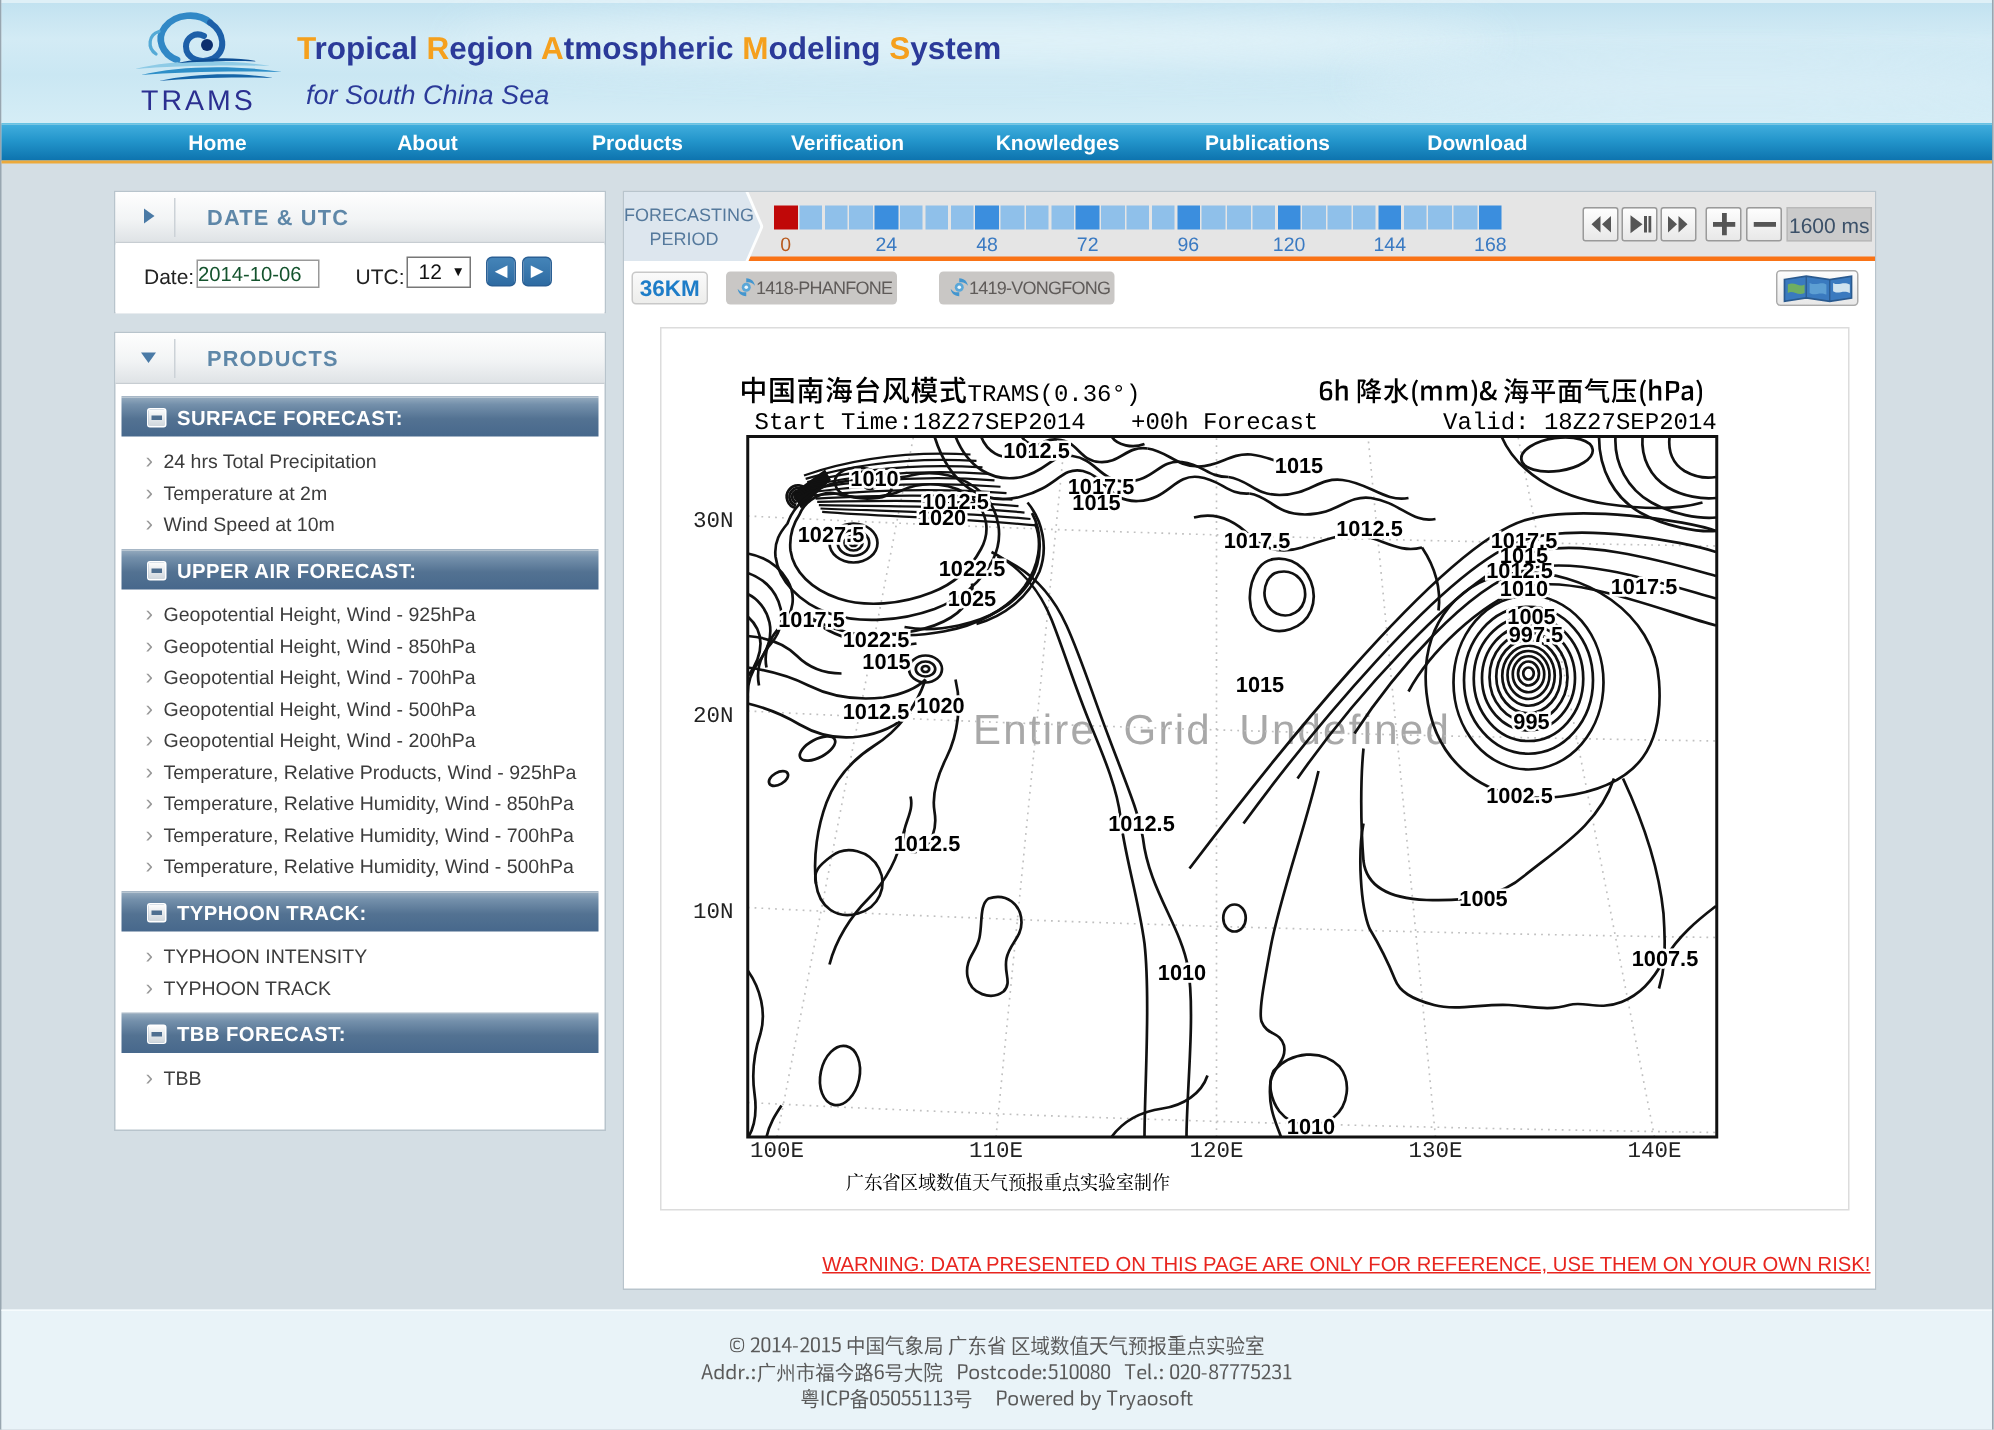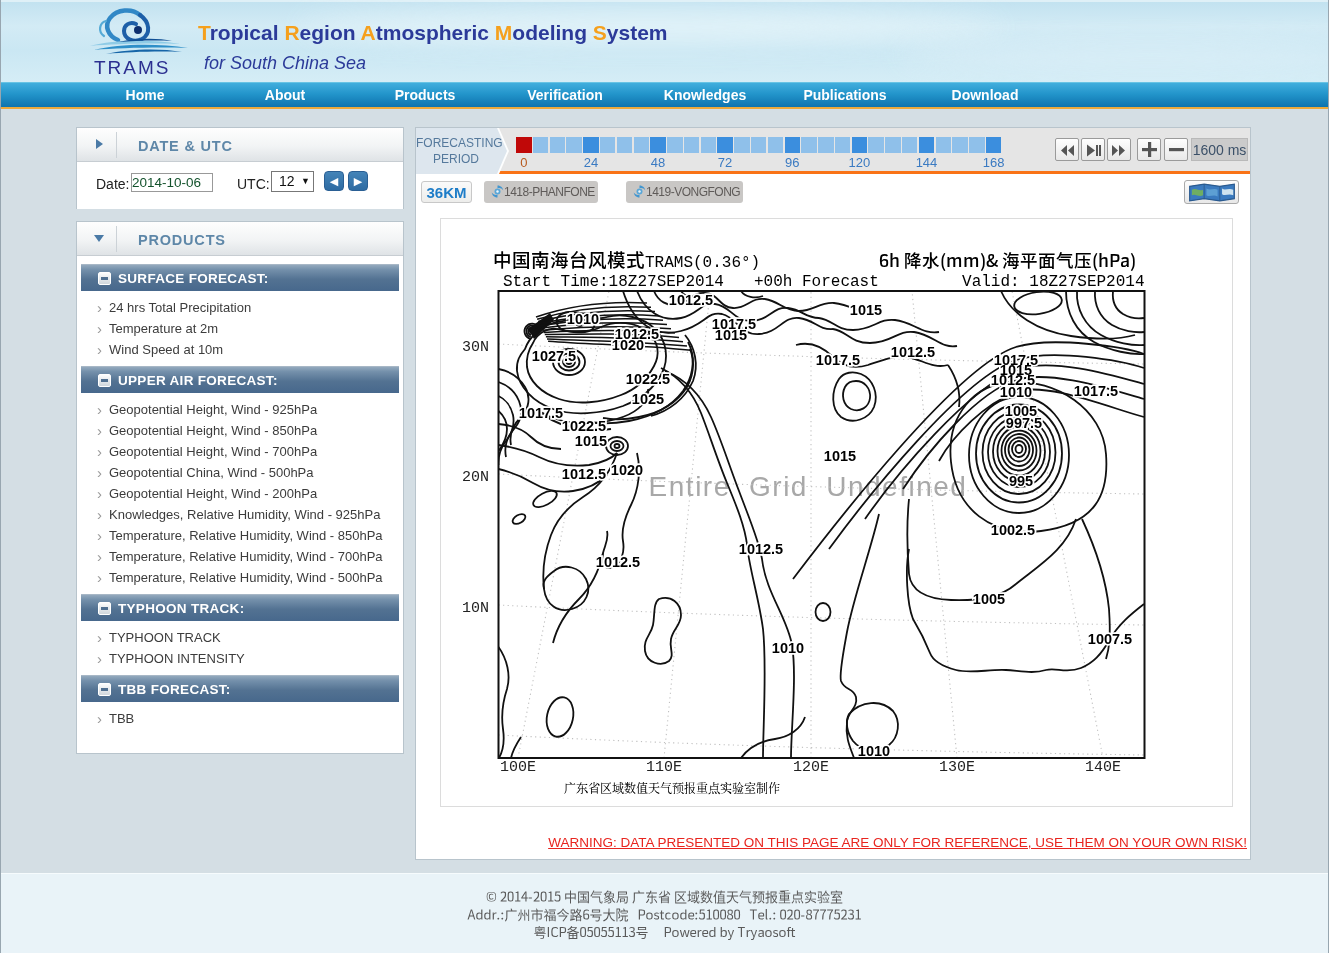--- a/index.html
+++ b/index.html
@@ -125,34 +125,34 @@
       <div class="item">Wind Speed at 10m</div>
     </div>
 <div class="secbar">
       <div class="minus"></div>
       <span>UPPER AIR FORECAST:</span>
     </div>
 <div class="items">
       <div class="item">Geopotential Height, Wind - 925hPa</div>
       <div class="item">Geopotential Height, Wind - 850hPa</div>
       <div class="item">Geopotential Height, Wind - 700hPa</div>
-      <div class="item">Geopotential China, Wind - 500hPa</div>
+      <div class="item">Geopotential Height, Wind - 500hPa</div>
       <div class="item">Geopotential Height, Wind - 200hPa</div>
-      <div class="item">Knowledges, Relative Humidity, Wind - 925hPa</div>
+      <div class="item">Temperature, Relative Products, Wind - 925hPa</div>
       <div class="item">Temperature, Relative Humidity, Wind - 850hPa</div>
       <div class="item">Temperature, Relative Humidity, Wind - 700hPa</div>
       <div class="item">Temperature, Relative Humidity, Wind - 500hPa</div>
     </div>
 <div class="secbar">
       <div class="minus"></div>
       <span>TYPHOON TRACK:</span>
     </div>
 <div class="items">
+      <div class="item">TYPHOON INTENSITY</div>
       <div class="item">TYPHOON TRACK</div>
-      <div class="item">TYPHOON INTENSITY</div>
     </div>
 <div class="secbar">
       <div class="minus"></div>
       <span>TBB FORECAST:</span>
     </div>
 <div class="items">
       <div class="item">TBB</div>
     </div>
 </div>
 <div id="main">

